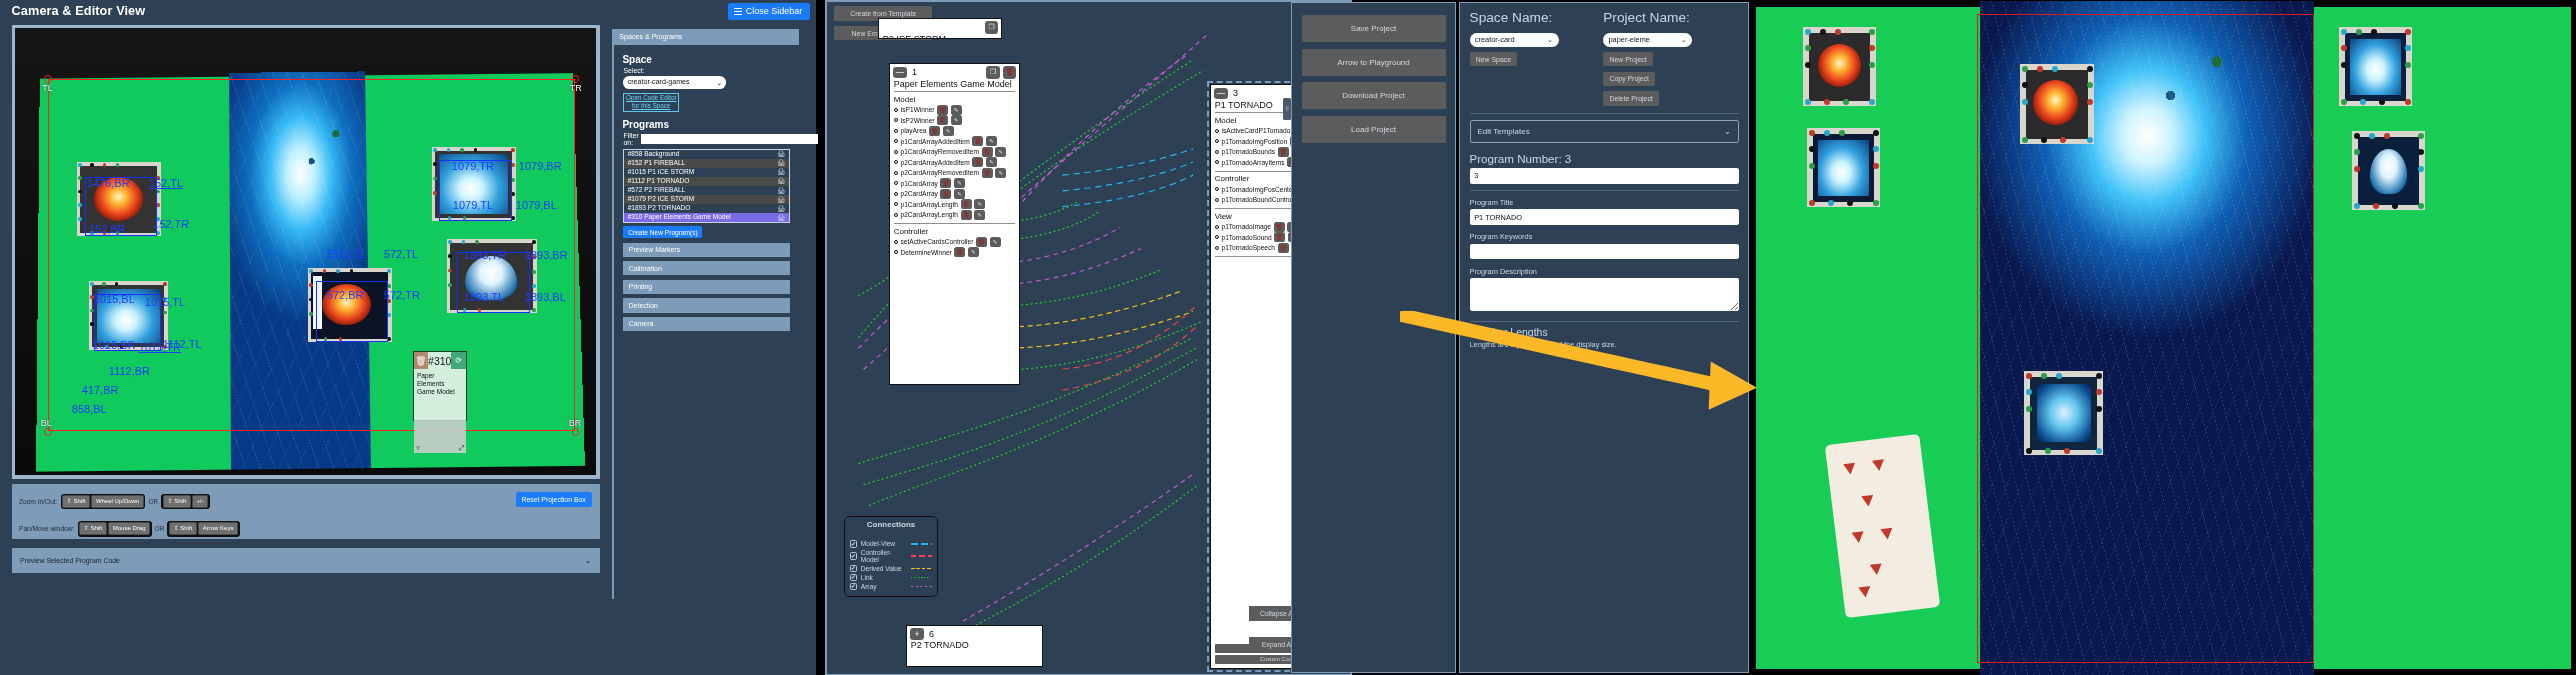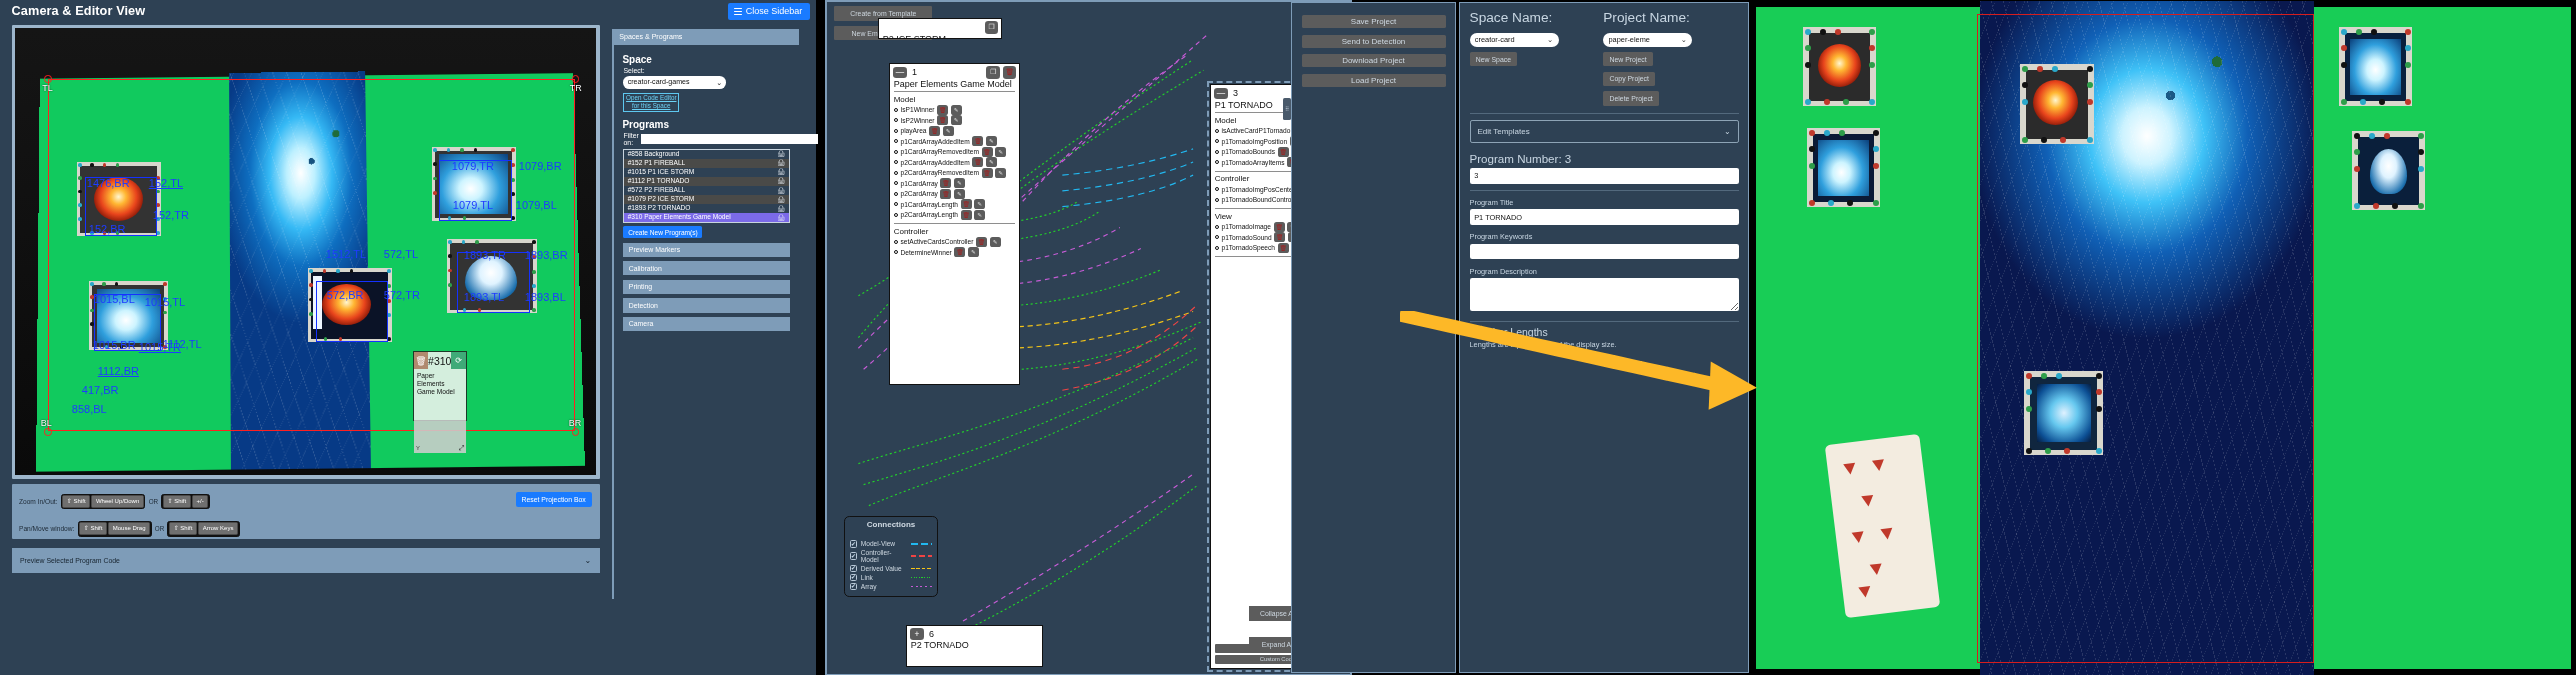--- a/index.html
+++ b/index.html
@@ -202,21 +202,21 @@
   .hgrip { position:absolute; width:8.4px; height:22px; background:#4a5a6b; border-radius:1.6px;
     display:flex; align-items:center; justify-content:center; color:#c3cfdb; font-size:5.8px; }
 
   
   .tool-col {
     position:absolute; left:1291px; top:2.1px; width:165px; height:671px;
     background:#2e4154; border:1.6px solid #7e9cb8;
     padding:11.6px 9.5px; display:flex; flex-direction:column; gap:6.9px;
   }
   .tool-btn { background:#5c5c5c; color:#cfd9e2; border:none; font-size:8px;
-    padding:2px 0; border-radius:1.6px; cursor:pointer; font-family:"Liberation Sans", sans-serif; }
+    padding:9px 0; border-radius:1.6px; cursor:pointer; font-family:"Liberation Sans", sans-serif; }
 
   
   .proj-panel {
     position:absolute; left:1459px; top:2.1px; width:290px; height:671px;
     background:#2e4154; border:1.6px solid #7e9cb8; padding:8.4px 9.5px; overflow:hidden;
   }
   .pp-cols { display:flex; gap:13.7px; }
   .pp-col { width:120px; }
   .pp-h { color:#c8d6e2; font-size:13.7px; line-height:1.08; font-weight:400; }
   .pp-select { margin-top:6.3px; width:89px; background:#fff; border-radius:6.9px;
@@ -309,21 +309,21 @@
             <span style="left:13.7px;bottom:1.1px;background:#2aa8c9"></span>
               <span style="left:26px;bottom:1.1px;background:#c0392b"></span>
             <span style="left:39px;bottom:1.1px;background:#2e9e4a"></span>
               <span style="right:1.1px;bottom:1.1px;background:#2aa8c9"></span>
           </div>
         </div>
         <div class="mk-box" style="left:70px;top:149px;width:72px;height:59px;"></div>
         <div class="mklbl" style="left:72px;top:149px;">1476,BR</div>
         <div class="mklbl" style="left:134px;top:149px;text-decoration:underline;">152,TL</div>
         <div class="mklbl" style="left:74px;top:195px;">152,BR</div>
-        <div class="mklbl" style="left:138px;top:181px;">152,TR</div>
+        <div class="mklbl" style="left:138px;top:190px;font-style:italic;">152,TR</div>
 
         <div class="mk" style="left:74px;top:253px;width:79px;height:69px;">
           <div class="inner">
               <div class="ice" style="position:absolute;inset:6%;"></div>
             </div>
           <div class="dots">
             <span style="left:1.1px;top:1.1px;background:#2aa8c9"></span>
               <span style="left:13.7px;top:1.1px;background:#2e9e4a"></span>
             <span style="left:26px;top:1.1px;background:#111"></span>
               <span style="right:1.1px;top:1.1px;background:#c0392b"></span>
@@ -418,21 +418,21 @@
             <span style="right:1.1px;bottom:1.1px;background:#2e9e4a"></span>
           </div>
         </div>
         <div class="mk-box" style="left:442px;top:224px;width:73px;height:61px;"></div>
         <div class="mklbl" style="left:449px;top:221px;">1893,TR</div>
         <div class="mklbl" style="left:510px;top:221px;">1893,BR</div>
         <div class="mklbl" style="left:449px;top:263px;">1893,TL</div>
         <div class="mklbl" style="left:510px;top:263px;">1893,BL</div>
 
         <div class="mklbl" style="left:148px;top:310px;">1112,TL</div>
-        <div class="mklbl" style="left:83px;top:337px;text-decoration:underline;">1112,BR</div>
+        <div class="mklbl" style="left:94px;top:337px;">1112,BR</div>
         <div class="mklbl" style="left:67px;top:356px;">417,BR</div>
         <div class="mklbl" style="left:57px;top:375px;">858,BL</div>
 
         <div class="redbox" style="left:33px;top:51px;width:527px;height:352px;border:1.1px solid #ff2020;"></div>
         <div class="proj-corner" style="left:29.5px;top:47px;"></div>
         <div class="proj-lbl" style="left:27.4px;top:55px;">TL</div>
         <div class="proj-corner" style="left:557px;top:47px;"></div>
         <div class="proj-lbl" style="left:555px;top:55px;">TR</div>
         <div class="proj-corner" style="left:29.5px;top:400px;"></div>
         <div class="proj-lbl" style="left:26px;top:390px;">BL</div>
@@ -802,21 +802,21 @@
       </div>
     </div>
 
     <div class="hgrip" style="left:456px;top:96px;">⠿</div>
     <button class="ca-btn" style="left:422px;top:604px;">Collapse All</button>
     <button class="ca-btn" style="left:422px;top:635px;">Expand All</button>
   </div>
 
   <div class="tool-col">
     <button class="tool-btn">Save Project</button>
-    <button class="tool-btn">Send to Detection</button>
+    <button class="tool-btn">Arrow to Playground</button>
     <button class="tool-btn">Download Project</button>
     <button class="tool-btn">Load Project</button>
   </div>
 
   <div class="proj-panel">
     <div class="pp-cols">
       <div class="pp-col">
         <div class="pp-h">Space Name:</div>
         <div class="pp-select">
           <span>creator-card</span>

